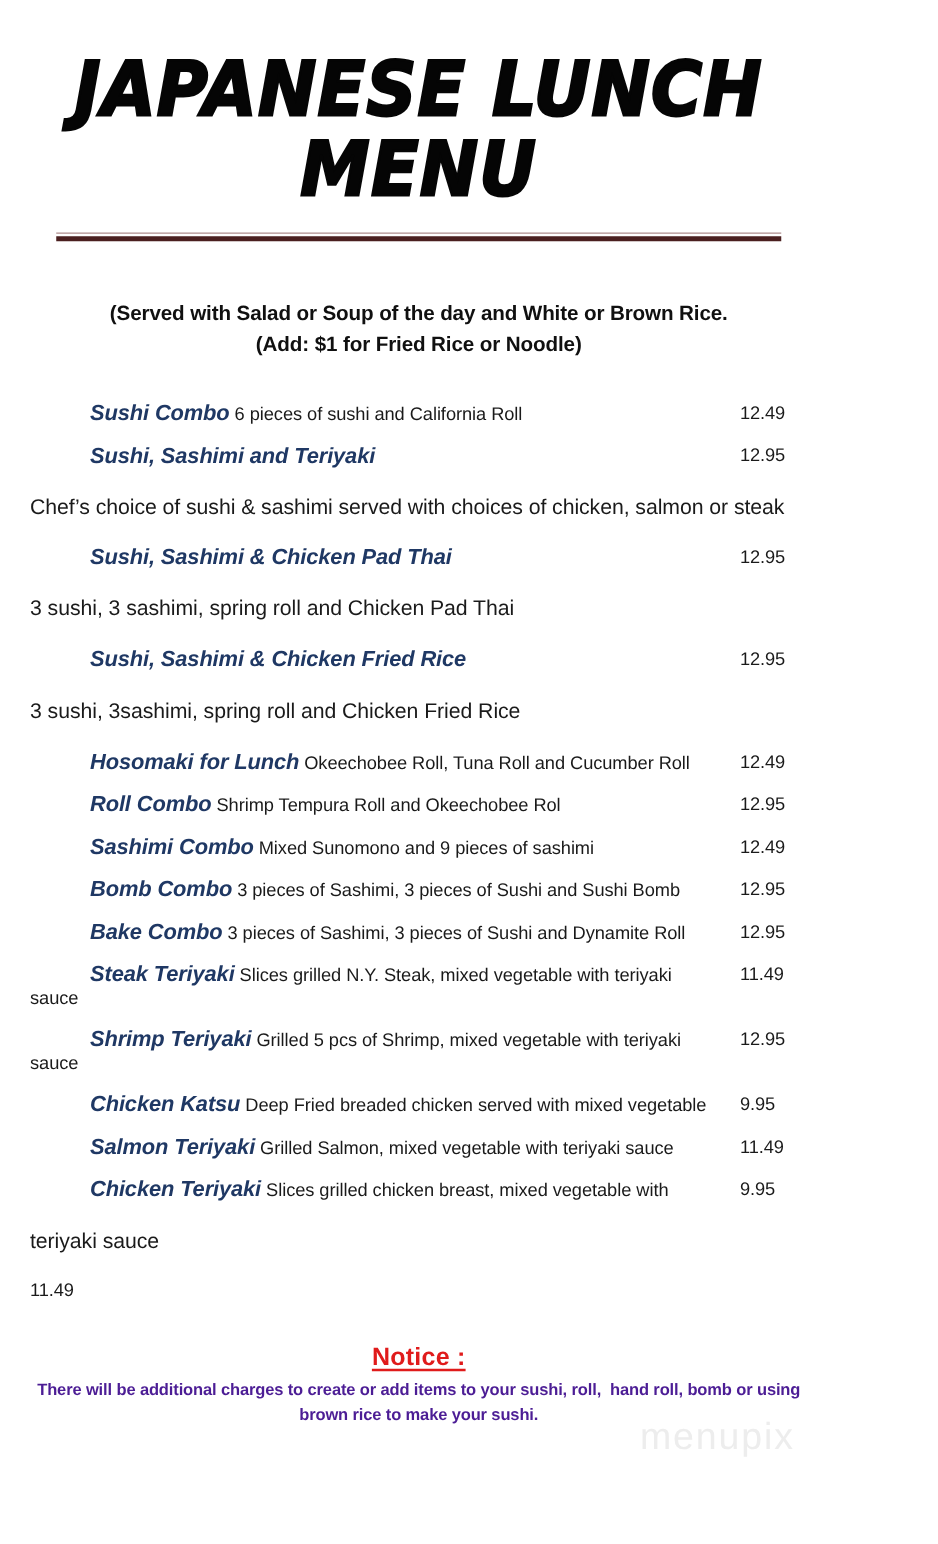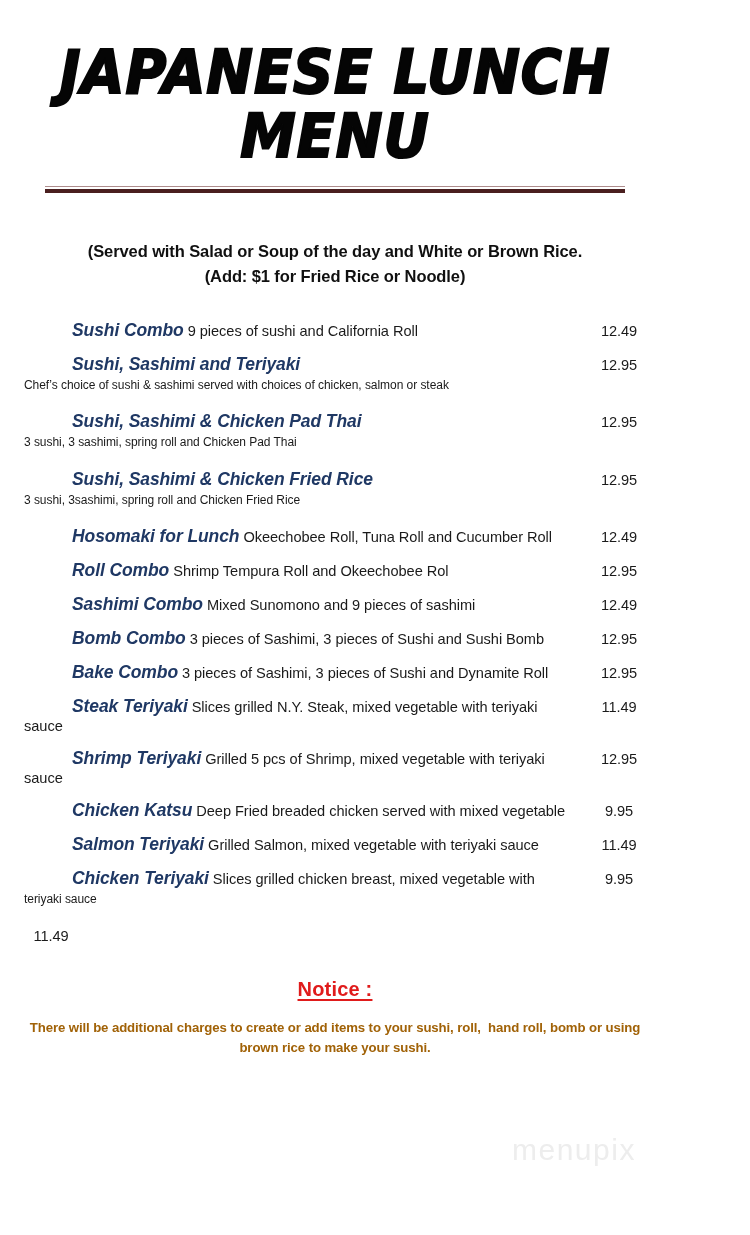--- a/index.html
+++ b/index.html
@@ -108,31 +108,31 @@
   .item-inline-desc {
     font-size: 14.6px;
     font-weight: 400;
     font-style: normal;
     color: #1a1a1a;
     letter-spacing: -0.05px;
   }
   .item-price {
     flex: 0 0 auto;
     width: 54px;
-    text-align: center;
+    text-align: left;
     font-size: 14.6px;
     color: #1a1a1a;
     padding-top: 3px;
     letter-spacing: -0.1px;
   }
   .item-desc-below {
-    font-size: 12px;
+    font-size: 17px;
     color: #1a1a1a;
     line-height: 1.45;
-    margin-top: 2px;
+    margin-top: 19px;
     letter-spacing: -0.05px;
   }
   .menu-item.tight { margin-bottom: 13px; }
   .menu-item.stacked { margin-bottom: 17px; }
 
   
   .notice-block {
     margin: 34px auto 0 auto;
     width: 620px;
     text-align: center;
@@ -141,25 +141,25 @@
     display: inline-block;
     color: #e01b1b;
     font-size: 20px;
     font-weight: 700;
     text-decoration: underline;
     text-underline-offset: 3px;
     letter-spacing: 0.2px;
     text-align: center;
   }
   .notice-body {
-    margin-top: 17px;
+    margin-top: 4px;
     font-size: 13.2px;
     font-weight: 700;
     line-height: 1.5;
-    color: #a16207;
+    color: #4c1d95;
     white-space: pre-wrap;
     letter-spacing: -0.1px;
   }
 
   
   .watermark {
     position: absolute;
     left: 512px;
     top: 1133px;
     font-size: 30px;
@@ -188,21 +188,21 @@
   <div class="subtitle">
     <div>(Served with Salad or Soup of the day and White or Brown Rice.</div>
     <div>(Add: $1 for Fried Rice or Noodle)</div>
   </div>
 
   <div class="menu-list">
 
     <div class="menu-item tight">
       <div class="item-head">
         <div class="item-textwrap">
-          <span class="item-name">Sushi Combo</span><span class="item-inline-desc"> 9 pieces of sushi and California Roll</span>
+          <span class="item-name">Sushi Combo</span><span class="item-inline-desc"> 6 pieces of sushi and California Roll</span>
         </div>
         <div class="item-price">12.49</div>
       </div>
     </div>
 
     <div class="menu-item stacked">
       <div class="item-head">
         <div class="item-textwrap">
           <span class="item-name">Sushi, Sashimi and Teriyaki</span>
         </div>

